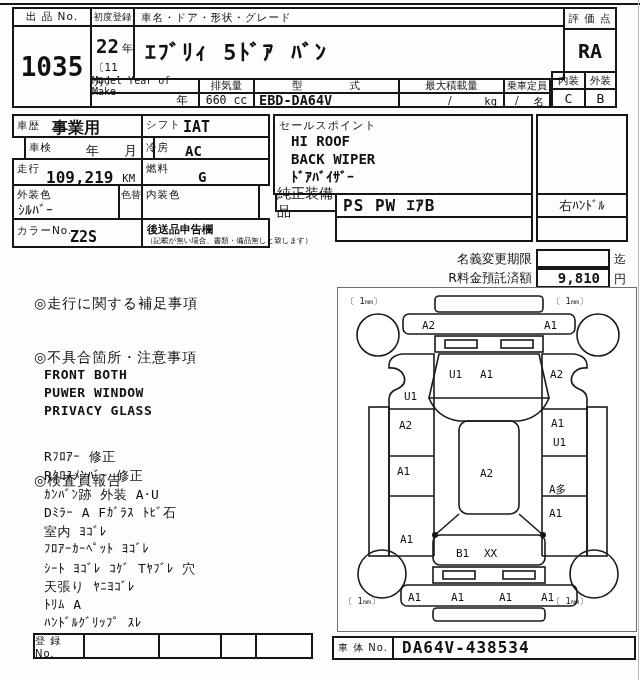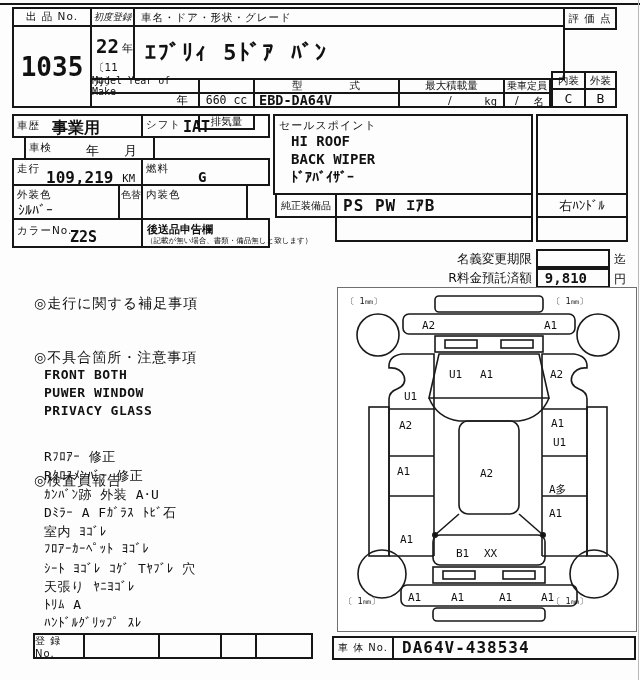--- a/index.html
+++ b/index.html
@@ -21,39 +21,40 @@
 </head>
 <body>
 
 <div class="sheet">
   <div class="topline"></div>
   <div class="edge"></div>
 
   <div class="cell ctr lbl" style="left:12px;top:7px;width:80px;height:20px;">出 品 No.</div>
   <div class="cell ctr mono b" style="left:12px;top:25px;width:80px;height:83px;font-size:26px;">1035</div>
 
-  <div class="cell ctr" style="left:90px;top:7px;width:45px;height:20px;font-size:9.5px;font-style:italic;">初度登録</div>
+  <div class="cell ctr" style="left:90px;top:7px;width:45px;height:20px;font-size:9.5px;">初度登録</div>
   <div class="cell" style="left:90px;top:25px;width:45px;height:55px;">
     <span class="abs mono b" style="left:4px;top:8px;font-size:19px;">22</span>
     <span class="abs" style="left:30px;top:14px;font-size:11px;">年</span>
     <span class="abs" style="left:2px;top:34px;font-size:10.5px;">〔11 月〕</span>
   </div>
 
   <div class="cell lbl" style="left:133px;top:7px;width:432px;height:20px;line-height:17px;padding-left:6px;">車名・ドア・形状・グレード</div>
   <div class="cell mono b" style="left:133px;top:25px;width:432px;height:55px;font-size:22px;line-height:52px;padding-left:10px;letter-spacing:2px;">ｴﾌﾞﾘｨ 5ﾄﾞｱ ﾊﾞﾝ</div>
 
   <div class="cell ctr lbl" style="left:563px;top:7px;width:54px;height:23px;">評 価 点</div>
+  <div class="cell ctr mono b" style="left:563px;top:28px;width:54px;height:45px;font-size:20px;">RA</div>
   <div class="cell ctr" style="left:551px;top:71px;width:35px;height:19px;font-size:10.5px;">内装</div>
   <div class="cell ctr" style="left:584px;top:71px;width:33px;height:19px;font-size:10.5px;">外装</div>
   <div class="cell ctr mono" style="left:551px;top:88px;width:35px;height:20px;font-size:13px;">C</div>
   <div class="cell ctr mono" style="left:584px;top:88px;width:33px;height:20px;font-size:13px;">B</div>
 
   <div class="cell ctr mono" style="left:90px;top:78px;width:110px;height:16px;font-size:10px;">Model Year of Make</div>
   <div class="cell" style="left:90px;top:92px;width:110px;height:16px;font-size:11.5px;text-align:right;line-height:13px;padding-right:10px;">年</div>
-  <div class="cell ctr lbl" style="left:198px;top:78px;width:57px;height:16px;letter-spacing:0;margin-top:36px;">排気量</div>
+  <div class="cell ctr lbl" style="left:198px;top:78px;width:57px;height:16px;letter-spacing:0;">排気量</div>
   <div class="cell ctr mono" style="left:198px;top:92px;width:57px;height:16px;font-size:11.5px;">660 cc</div>
   <div class="cell ctr lbl" style="left:253px;top:78px;width:147px;height:16px;">型　　　　式</div>
   <div class="cell mono b" style="left:253px;top:92px;width:147px;height:16px;font-size:13.5px;line-height:12px;padding-left:4px;">EBD-DA64V</div>
   <div class="cell ctr lbl" style="left:398px;top:78px;width:107px;height:16px;letter-spacing:0;">最大積載量</div>
   <div class="cell" style="left:398px;top:92px;width:107px;height:16px;">
     <span class="abs" style="left:48px;top:0;font-size:11px;">/</span>
     <span class="abs mono" style="right:6px;top:1px;font-size:10.5px;">kg</span>
   </div>
   <div class="cell ctr lbl" style="left:503px;top:78px;width:48px;height:16px;letter-spacing:0;font-size:10px;">乗車定員</div>
   <div class="cell" style="left:503px;top:92px;width:48px;height:16px;">
@@ -66,67 +67,71 @@
     <span class="abs b" style="left:38px;top:2px;font-size:16px;">事業用</span>
   </div>
   <div class="cell" style="left:141px;top:114px;width:129px;height:24px;">
     <span class="abs lbl" style="left:3px;top:2px;">シフト</span>
     <span class="abs mono b" style="left:40px;top:2px;font-size:15px;">IAT</span>
   </div>
   <div class="cell" style="left:12px;top:136px;width:131px;height:24px;margin-left:12px;">
     <span class="abs lbl" style="left:3px;top:3px;">車検</span>
     <span class="abs" style="right:10px;top:4px;font-size:13px;letter-spacing:6px;">年　月</span>
   </div>
+  <div class="cell" style="left:141px;top:136px;width:129px;height:24px;">
+    <span class="abs lbl" style="left:3px;top:3px;">冷房</span>
+    <span class="abs mono b" style="left:42px;top:5px;font-size:14px;">AC</span>
+  </div>
   <div class="cell" style="left:12px;top:158px;width:131px;height:28px;">
     <span class="abs lbl" style="left:3px;top:2px;">走行</span>
     <span class="abs mono b" style="left:32px;top:8px;font-size:16px;">109,219</span>
     <span class="abs mono" style="right:6px;top:12px;font-size:10.5px;">KM</span>
   </div>
   <div class="cell" style="left:12px;top:184px;width:108px;height:36px;">
     <span class="abs lbl" style="left:3px;top:2px;">外装色</span>
     <span class="abs mono" style="left:4px;top:16px;font-size:14px;">ｼﾙﾊﾞｰ</span>
   </div>
   <div class="cell" style="left:141px;top:158px;width:129px;height:28px;">
     <span class="abs lbl" style="left:3px;top:2px;">燃料</span>
     <span class="abs mono b" style="left:55px;top:9px;font-size:14px;">G</span>
   </div>
   <div class="cell" style="left:118px;top:184px;width:25px;height:36px;">
     <span class="abs" style="left:1px;top:2px;font-size:10px;">色替</span>
   </div>
-  <div class="cell" style="left:141px;top:184px;width:107px;height:36px;">
+  <div class="cell" style="left:141px;top:184px;width:119px;height:36px;">
     <span class="abs lbl" style="left:3px;top:2px;">内装色</span>
   </div>
   <div class="cell" style="left:12px;top:218px;width:131px;height:30px;">
     <span class="abs lbl" style="left:3px;top:4px;">カラーNo.</span>
     <span class="abs mono b" style="left:56px;top:8px;font-size:15px;">Z2S</span>
   </div>
   <div class="cell" style="left:141px;top:218px;width:129px;height:30px;">
     <span class="abs b" style="left:4px;top:2px;font-size:11px;">後送品申告欄</span>
     <span class="abs" style="left:3px;top:16px;font-size:7.5px;white-space:nowrap;">（記載が無い場合、書類・備品無しと致します）</span>
   </div>
 
   <div class="cell" style="left:273px;top:114px;width:260px;height:81px;">
     <span class="abs" style="left:4px;top:2px;font-size:11px;letter-spacing:1px;">セールスポイント</span>
     <span class="abs mono b" style="left:16px;top:17px;font-size:14px;">HI ROOF</span>
     <span class="abs mono b" style="left:16px;top:35px;font-size:14px;">BACK WIPER</span>
     <span class="abs mono b" style="left:16px;top:53px;font-size:14px;">ﾄﾞｱﾊﾞｲｻﾞｰ</span>
   </div>
   <div class="cell" style="left:536px;top:114px;width:92px;height:81px;"></div>
 
-  <div class="cell ctr" style="left:275px;top:193px;width:62px;height:25px;font-size:10px;">純正装備品</div>
+  <div class="cell ctr" style="left:275px;top:193px;width:62px;height:19px;font-size:14px;">純正装備品</div>
   <div class="cell mono b" style="left:335px;top:193px;width:198px;height:25px;font-size:16px;line-height:22px;padding-left:6px;letter-spacing:1px;">PS PW ｴｱB</div>
   <div class="cell ctr mono" style="left:536px;top:193px;width:92px;height:25px;font-size:13px;">右ﾊﾝﾄﾞﾙ</div>
   <div class="cell" style="left:335px;top:216px;width:198px;height:26px;"></div>
   <div class="cell" style="left:536px;top:216px;width:92px;height:26px;"></div>
 
   <div class="abs" style="left:380px;top:251px;width:152px;text-align:right;font-size:12.5px;">名義変更期限</div>
   <div class="cell" style="left:536px;top:249px;width:74px;height:19px;text-align:right;font-size:13px;line-height:16px;padding-right:5px;"></div>
   <div class="abs" style="left:614px;top:251px;font-size:12px;">迄</div>
   <div class="abs" style="left:380px;top:270px;width:152px;text-align:right;font-size:12.5px;">R料金預託済額</div>
-  <div class="cell mono b" style="left:536px;top:268px;width:74px;height:20px;text-align:right;font-size:14px;line-height:17px;padding-right:21px;">9,810</div>
+  <div class="cell mono b" style="left:536px;top:268px;width:74px;height:20px;text-align:right;font-size:14px;line-height:17px;padding-right:8px;">9,810</div>
   <div class="abs" style="left:614px;top:271px;font-size:12px;">円</div>
 
   <div class="abs note-title" style="left:34px;top:295px;">◎走行に関する補足事項</div>
   <div class="abs note-title" style="left:34px;top:349px;">◎不具合箇所・注意事項</div>
   <div class="abs note-line b" style="left:44px;top:367px;">FRONT BOTH</div>
   <div class="abs note-line b" style="left:44px;top:385px;">PUWER WINDOW</div>
   <div class="abs note-line b" style="left:44px;top:403px;">PRIVACY GLASS</div>
   <div class="abs note-title" style="left:34px;top:430px;margin-top:42px;">◎検査員報告</div>
   <div class="abs note-line" style="left:44px;top:448px;">Rﾌﾛｱｰ 修正</div>
   <div class="abs note-line" style="left:44px;top:467px;">Rｸﾛｽﾒﾝﾊﾞｰ 修正</div>

